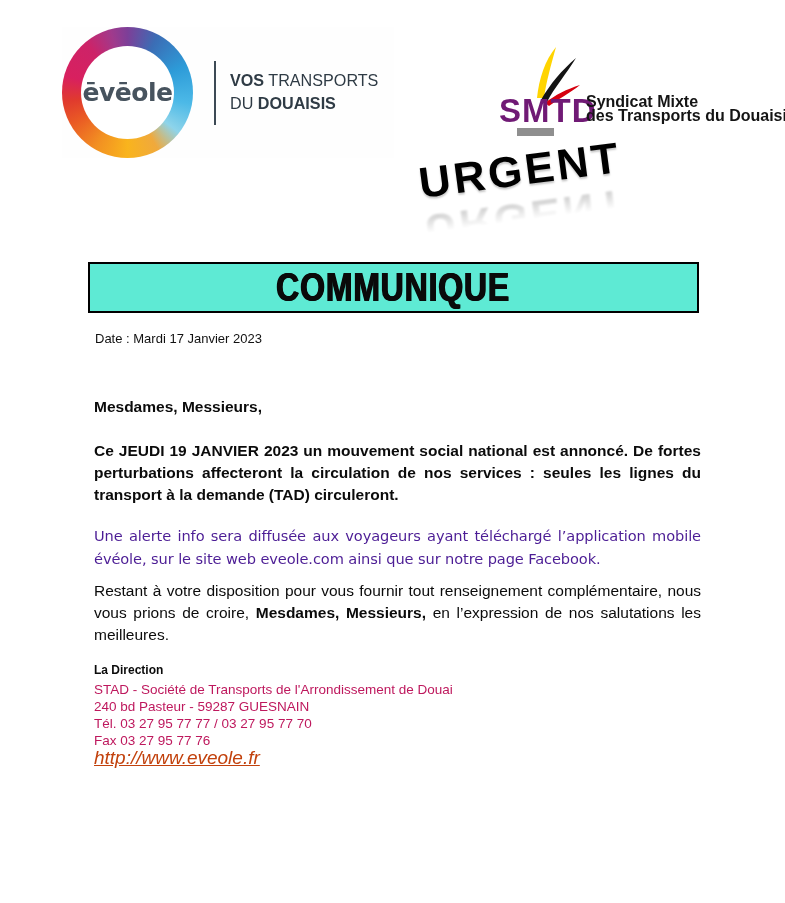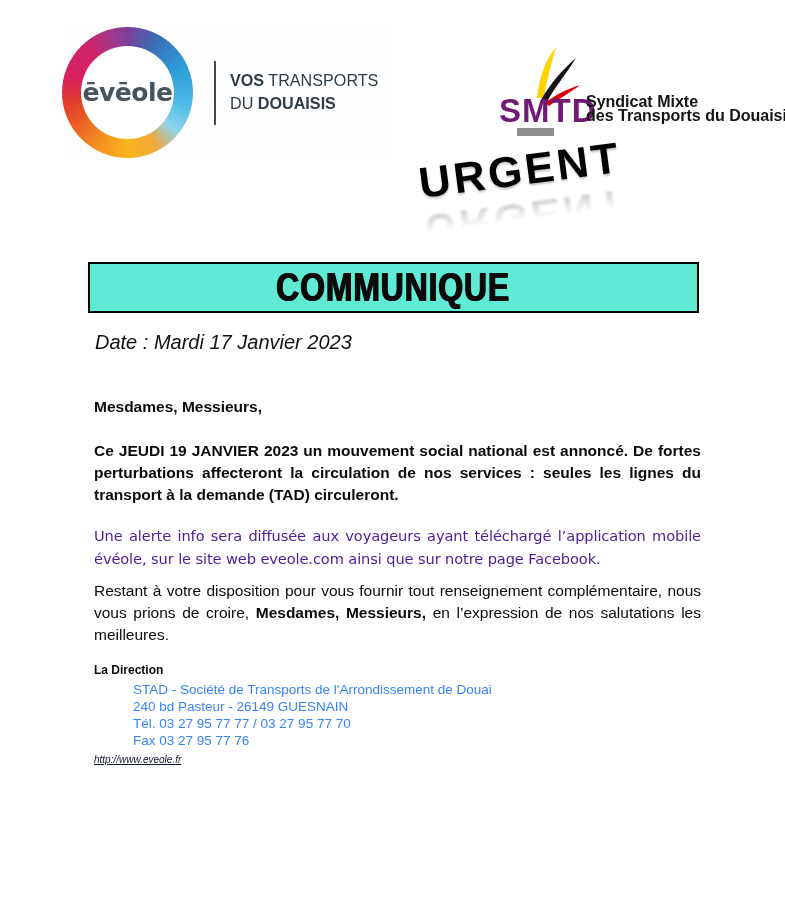--- a/index.html
+++ b/index.html
@@ -62,37 +62,37 @@
     position:absolute; left:88px; top:262px; width:611px; height:51px;
     border:2px solid #000; background:#5eead4;
     display:flex; align-items:center; justify-content:center;
   }
   .communique span {
     font-size:40px; font-weight:700; letter-spacing:1px; color:#0a0a0a;
     transform:scaleX(.8); text-shadow:.8px 0 0 #0a0a0a, -.8px 0 0 #0a0a0a;
   }
 
   
-  .date { position:absolute; left:95px; top:331px; font-size:20px; color:#111;font-style:italic; }
+  .date { position:absolute; left:95px; top:331px; font-size:13px; color:#111; }
   .body { position:absolute; left:94px; top:398px; width:607px; font-size:15.5px; color:#0b0b0b; }
   .salut { font-weight:700; margin-bottom:24px; }
   .p-bold { font-weight:700; text-align:justify; line-height:22px; margin-bottom:18px; }
   .p-light {
     font-family:"DejaVu Sans", sans-serif; font-size:14.6px; color:#4c1d95;
     text-align:justify; line-height:23px; margin-bottom:10px; letter-spacing:-0.1px;
   }
   .p-normal { text-align:justify; line-height:22px; }
   .p-normal b { font-weight:700; }
 
   
   .signature { position:absolute; left:94px; top:663px; }
   .sig-name { font-weight:700; font-size:12px; color:#0b0b0b; margin-bottom:4px; }
-  .sig-line { font-size:13.5px; line-height:17px; color:#3b82f6;margin-left:39px; }
+  .sig-line { font-size:13.5px; line-height:17px; color:#be185d; }
   .sig-link {
-    display:inline-block; font-size:10px; line-height:17px; color:#0f172a;
+    display:inline-block; font-size:19px; line-height:17px; color:#c2410c;
     font-style:italic; text-decoration:underline; cursor:pointer;
   }
 </style>
 </head>
 <body>
 
 <div class="page">
 
   <div class="logo-row">
     <div class="ring">
@@ -133,19 +133,19 @@
   <div class="body">
     <p class="salut">Mesdames, Messieurs,</p>
     <p class="p-bold">Ce JEUDI 19 JANVIER 2023 un mouvement social national est annoncé. De fortes perturbations affecteront la circulation de nos services : seules les lignes du transport à la demande (TAD) circuleront.</p>
     <p class="p-light">Une alerte info sera diffusée aux voyageurs ayant téléchargé l’application mobile évéole, sur le site web eveole.com ainsi que sur notre page Facebook.</p>
     <p class="p-normal"><span>Restant à votre disposition pour vous fournir tout renseignement complémentaire, nous vous prions de croire, </span><b>Mesdames, Messieurs,</b><span> en l’expression de nos salutations les meilleures.</span></p>
   </div>
 
   <div class="signature">
     <div class="sig-name">La Direction</div>
     <div class="sig-line">STAD - Société de Transports de l'Arrondissement de Douai</div>
-    <div class="sig-line">240 bd Pasteur - 26149 GUESNAIN</div>
+    <div class="sig-line">240 bd Pasteur - 59287 GUESNAIN</div>
     <div class="sig-line">Tél. 03 27 95 77 77 / 03 27 95 77 70</div>
     <div class="sig-line">Fax 03 27 95 77 76</div>
     <a class="sig-link">http://www.eveole.fr</a>
   </div>
 
 </div>
 
 </body></html>

